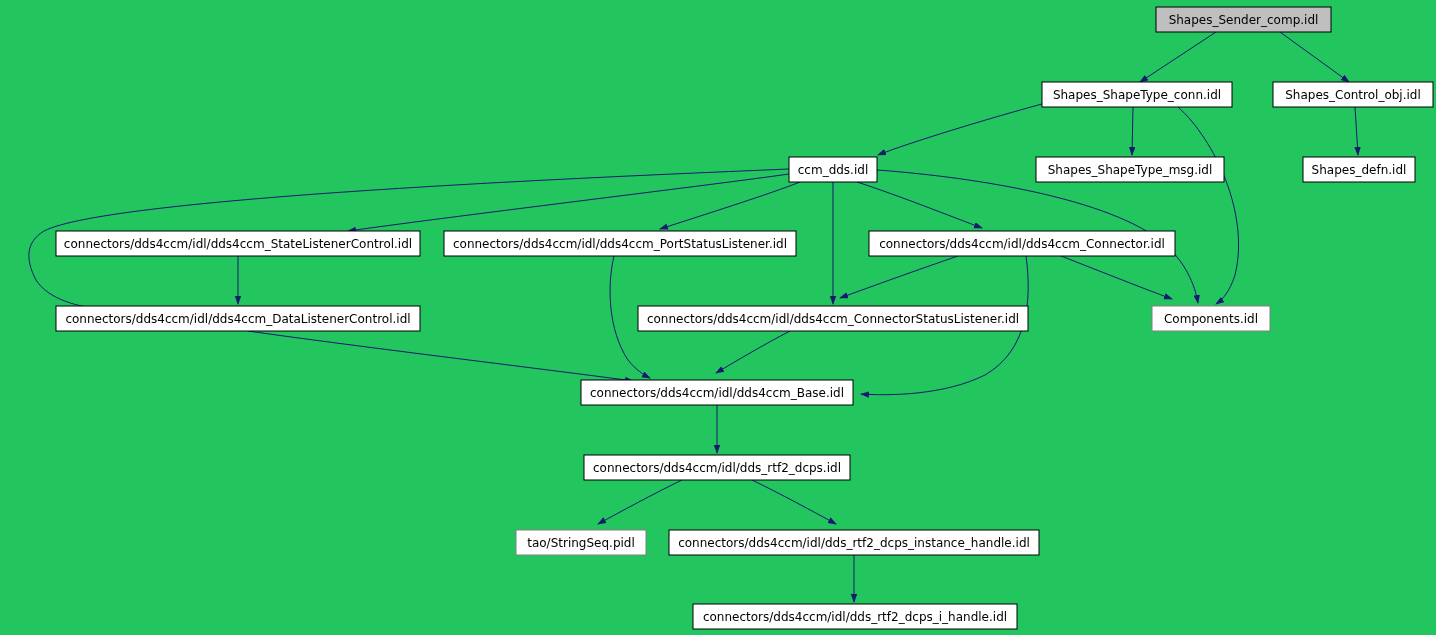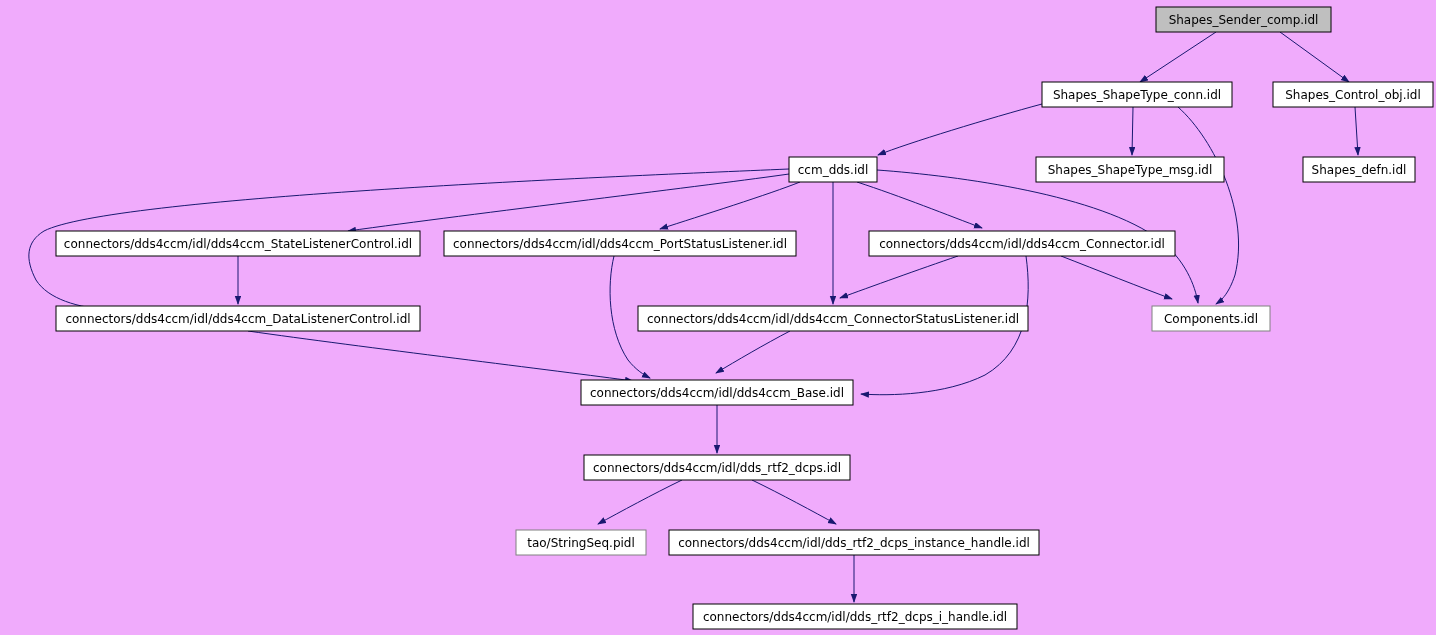--- a/index.html
+++ b/index.html
@@ -7,21 +7,21 @@
     padding: 0;
     background: #ffffff;
   }
   body {
     font-family: "DejaVu Sans", sans-serif;
   }
   #graph-root {
     position: relative;
     width: 1436px;
     height: 635px;
-    background: #f0abfc;
+    background: #22c55e;
     overflow: hidden;
   }
   svg.graph-canvas {
     position: absolute;
     left: 0;
     top: 0;
     width: 1436px;
     height: 635px;
     display: block;
   }

